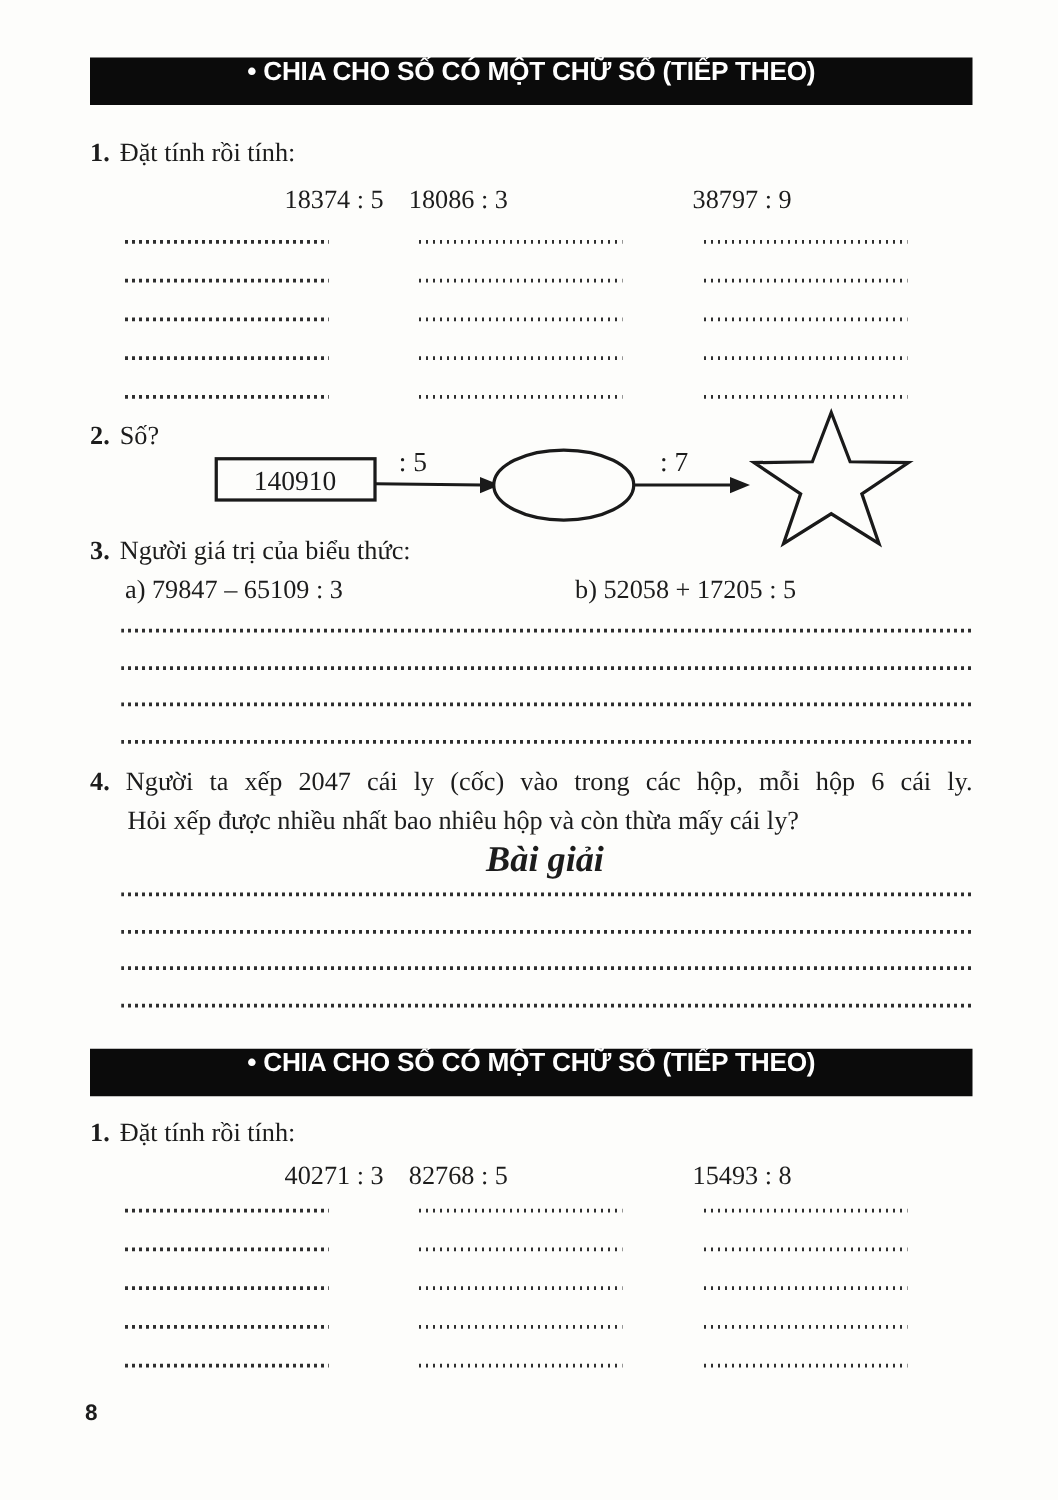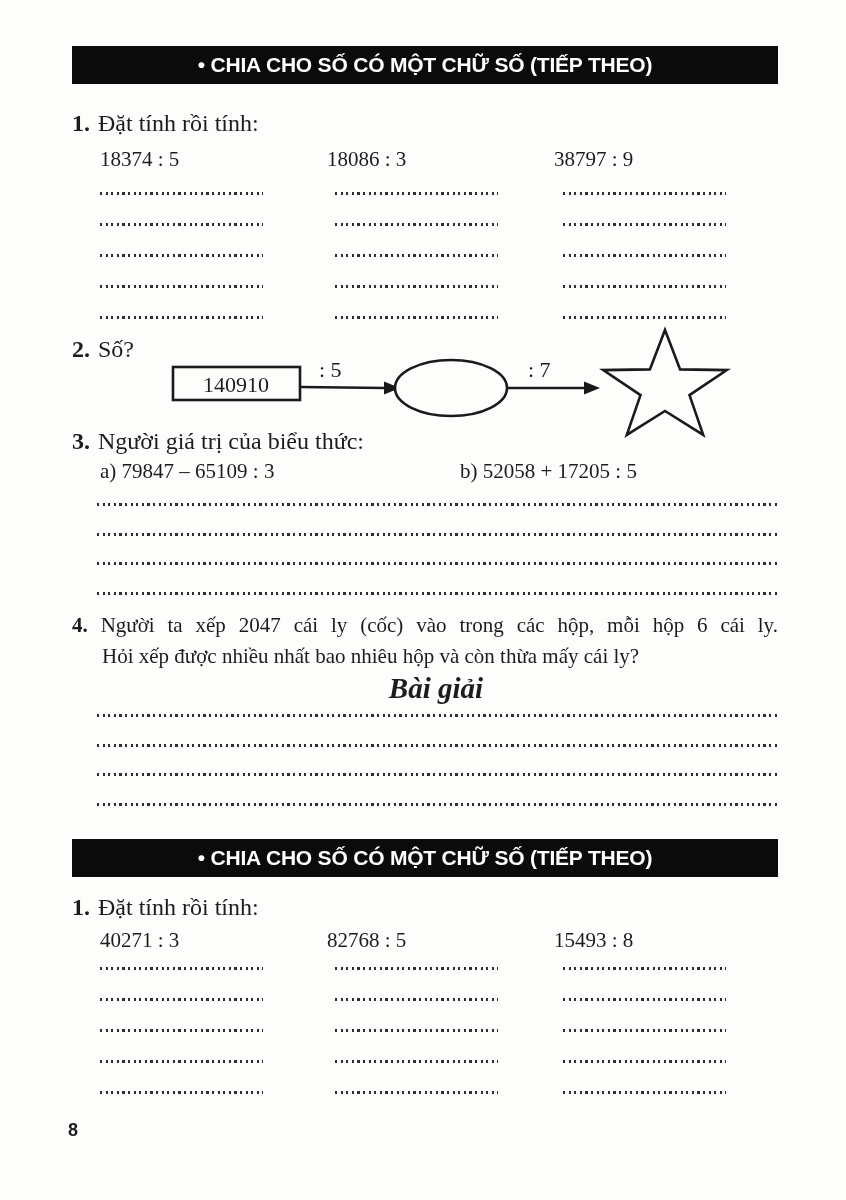--- a/index.html
+++ b/index.html
@@ -11,30 +11,30 @@
     font-family:"Liberation Serif","DejaVu Serif",serif;
     color:#1c1c1c;
     overflow:hidden;
     margin:0 auto;
   }
   .abs { position:absolute; }
 
   .banner {
     left:72px; width:706px; height:38px;
     background:#0b0b0b; color:#ffffff;
-    display:flex; align-items:center; justify-content:center;
+    display:flex; align-items:flex-start; justify-content:center;
     font-family:"Liberation Sans","DejaVu Sans",sans-serif;
     font-weight:bold; font-size:21px; letter-spacing:-0.2px;
   }
 
-  .ex-heading { left:72px; font-size:24px; }
+  .ex-heading { left:72px; font-size:21px; }
   .ex-heading .num { font-weight:bold; margin-right:8px; }
 
   .probs3 { left:72px; width:706px; display:flex; font-size:21px; }
-  .probs3 .p1 { margin-left:28px; width:207px; }
+  .probs3 .p1 { margin-left:28px; width:207px;text-align:right; }
   .probs3 .p2 { width:227px;margin-left:20px; }
   .probs3 .p3 { flex:1; }
 
   .dotrow {
     height:3px;
     background:repeating-linear-gradient(to right,#2e2e2e 0 2.2px,transparent 2.2px 5.6px);
   }
   .dots3 { left:72px; width:706px; }
   .dots3 .drow { display:flex; margin-bottom:28px; }
   .dots3 .c1 { margin-left:28px; width:163px; }

